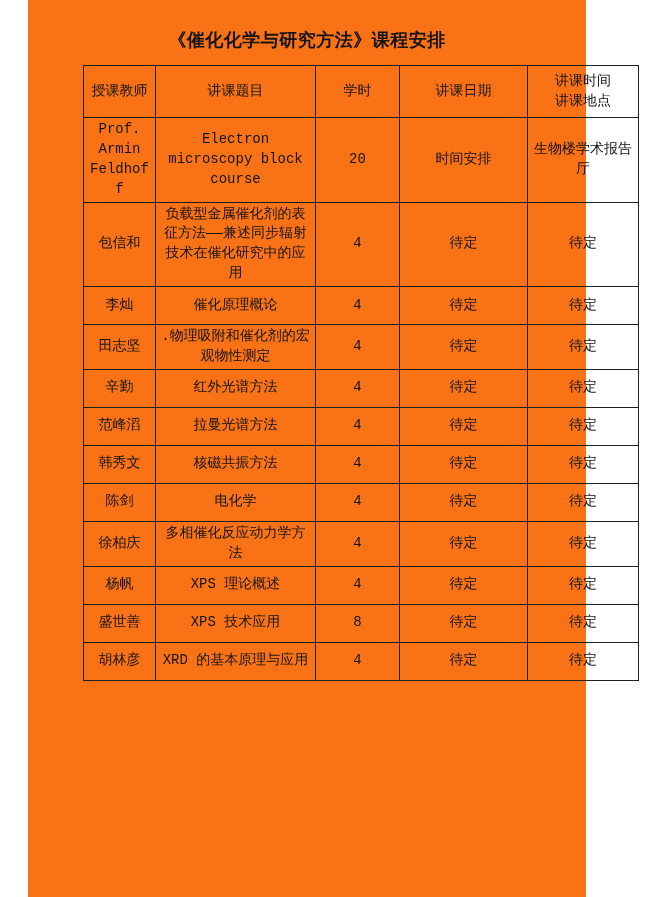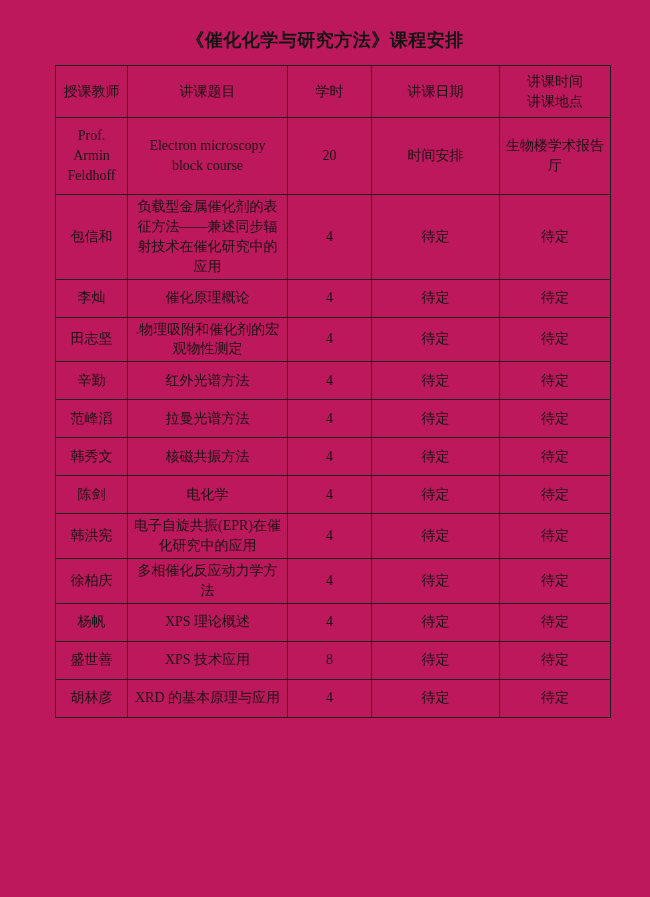--- a/index.html
+++ b/index.html
@@ -8,39 +8,41 @@
     background: #ffffff;
   }
   body {
     width: 650px;
     height: 897px;
     overflow: hidden;
     font-family: "Liberation Serif", "DejaVu Serif", serif;
     color: #141414;
   }
   .page {
-    width: 650px;
+    width: 558px;
     height: 897px;
-    background: #be185d;
+    background: #f97316;
     box-sizing: border-box;
+    margin-left: 28px;
   }
   .page-title {
     margin: 0;
     padding-top: 28px;
     padding-bottom: 13px;
     text-align: center;
     font-size: 18px;
     font-weight: bold;
     letter-spacing: 0.5px;
   }
   table.schedule {
     border-collapse: collapse;
     table-layout: fixed;
     width: 555px;
     margin-left: 55px;
+    font-family: Liberation Mono, monospace;
   }
   col.c-teacher { width: 72px; }
   col.c-topic   { width: 160px; }
   col.c-hours   { width: 84px; }
   col.c-date    { width: 128px; }
   col.c-venue   { width: 111px; }
 
   th, td {
     border: 1px solid #1f1f1f;
     text-align: center;
@@ -153,27 +155,20 @@
   <tr>
     <td>陈剑</td>
     <td>电化学</td>
     <td>4</td>
     <td>待定</td>
     <td>待定</td>
   </tr>
 
 
 
-  <tr>
-    <td>韩洪宪</td>
-    <td>电子自旋共振(EPR)在催化研究中的应用</td>
-    <td>4</td>
-    <td>待定</td>
-    <td>待定</td>
-  </tr>
 
   <tr>
     <td>徐柏庆</td>
     <td>多相催化反应动力学方法</td>
     <td>4</td>
     <td>待定</td>
     <td>待定</td>
   </tr>
 
 

